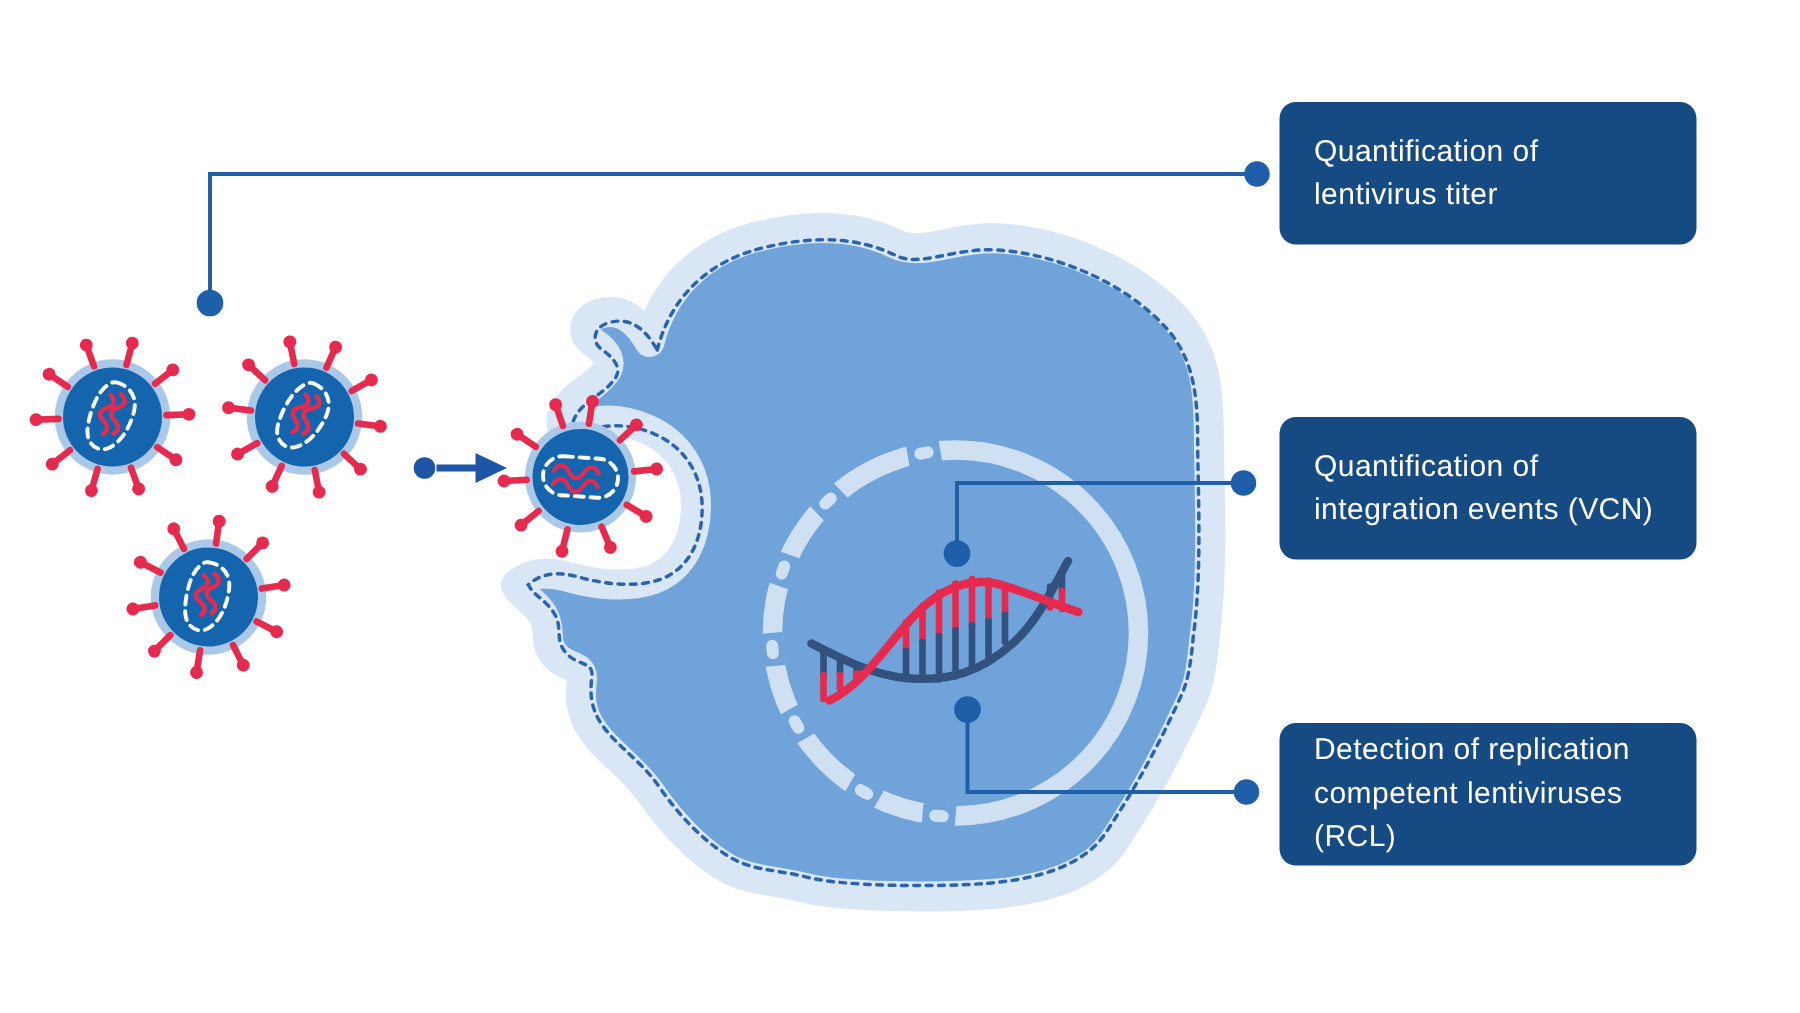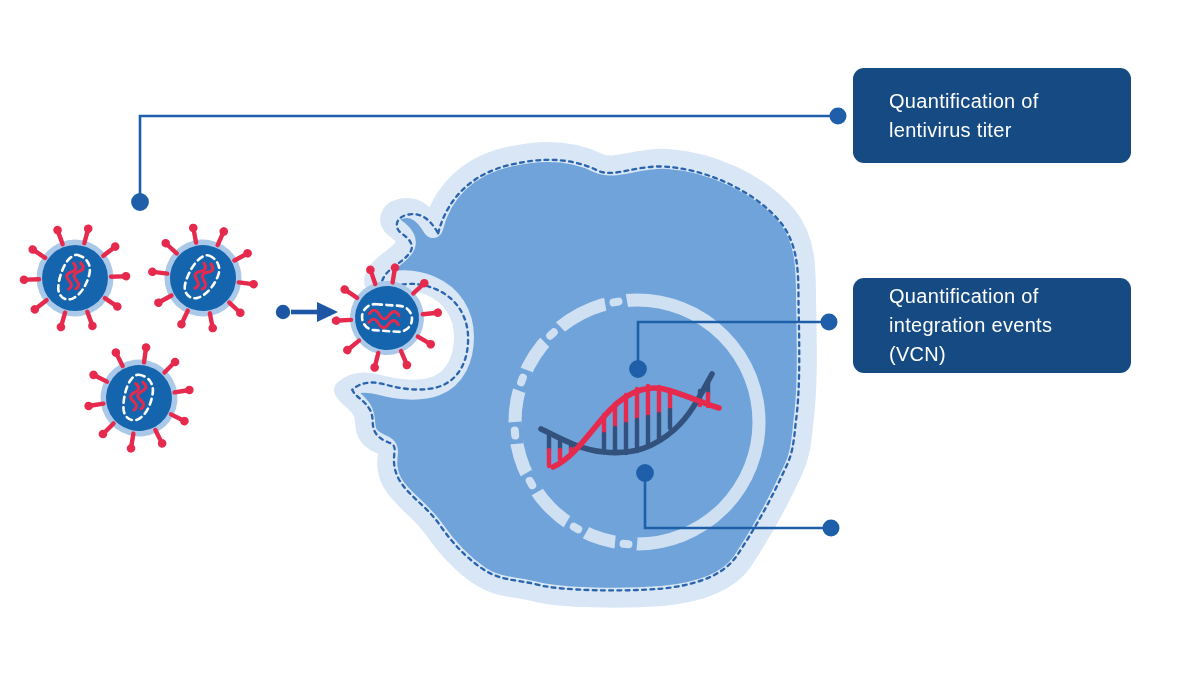--- a/index.html
+++ b/index.html
@@ -3,21 +3,21 @@
 <meta charset="utf-8">
 <style>
   html,body{margin:0;padding:0;background:#ffffff;}
   #stage{position:relative;width:1200px;height:675px;overflow:hidden;
          font-family:"Liberation Sans", sans-serif;background:#ffffff;}
   #figure-svg{position:absolute;left:0;top:0;width:1200px;height:675px;}
   .callout{
     position:absolute;left:853px;width:278px;height:95px;
     background:#164a82;border-radius:11px;color:#ffffff;
     display:flex;align-items:center;box-sizing:border-box;
-    padding:0 18px 0 36px;font-size:20px;line-height:29px;
+    padding:0 18px 0 23px;font-size:20px;line-height:29px;
     letter-spacing:0.3px;white-space:pre-line;
   }
   #callout-titer{top:68px;}
   #callout-vcn{top:278px;}
   #callout-rcl{top:482px;}
 </style>
 </head>
 <body>
 
 <div id="stage">
@@ -177,14 +177,18 @@
 </svg>
 
 <div class="callout" id="callout-titer">
   <span>Quantification of
 lentivirus titer</span>
 </div>
 <div class="callout" id="callout-vcn">
   <span>Quantification of
 integration events (VCN)</span>
 </div>
+<div class="callout" id="callout-rcl">
+  <span>Detection of replication
+competent lentiviruses (RCL)</span>
+</div>
 
 </div>
 
 </body></html>

